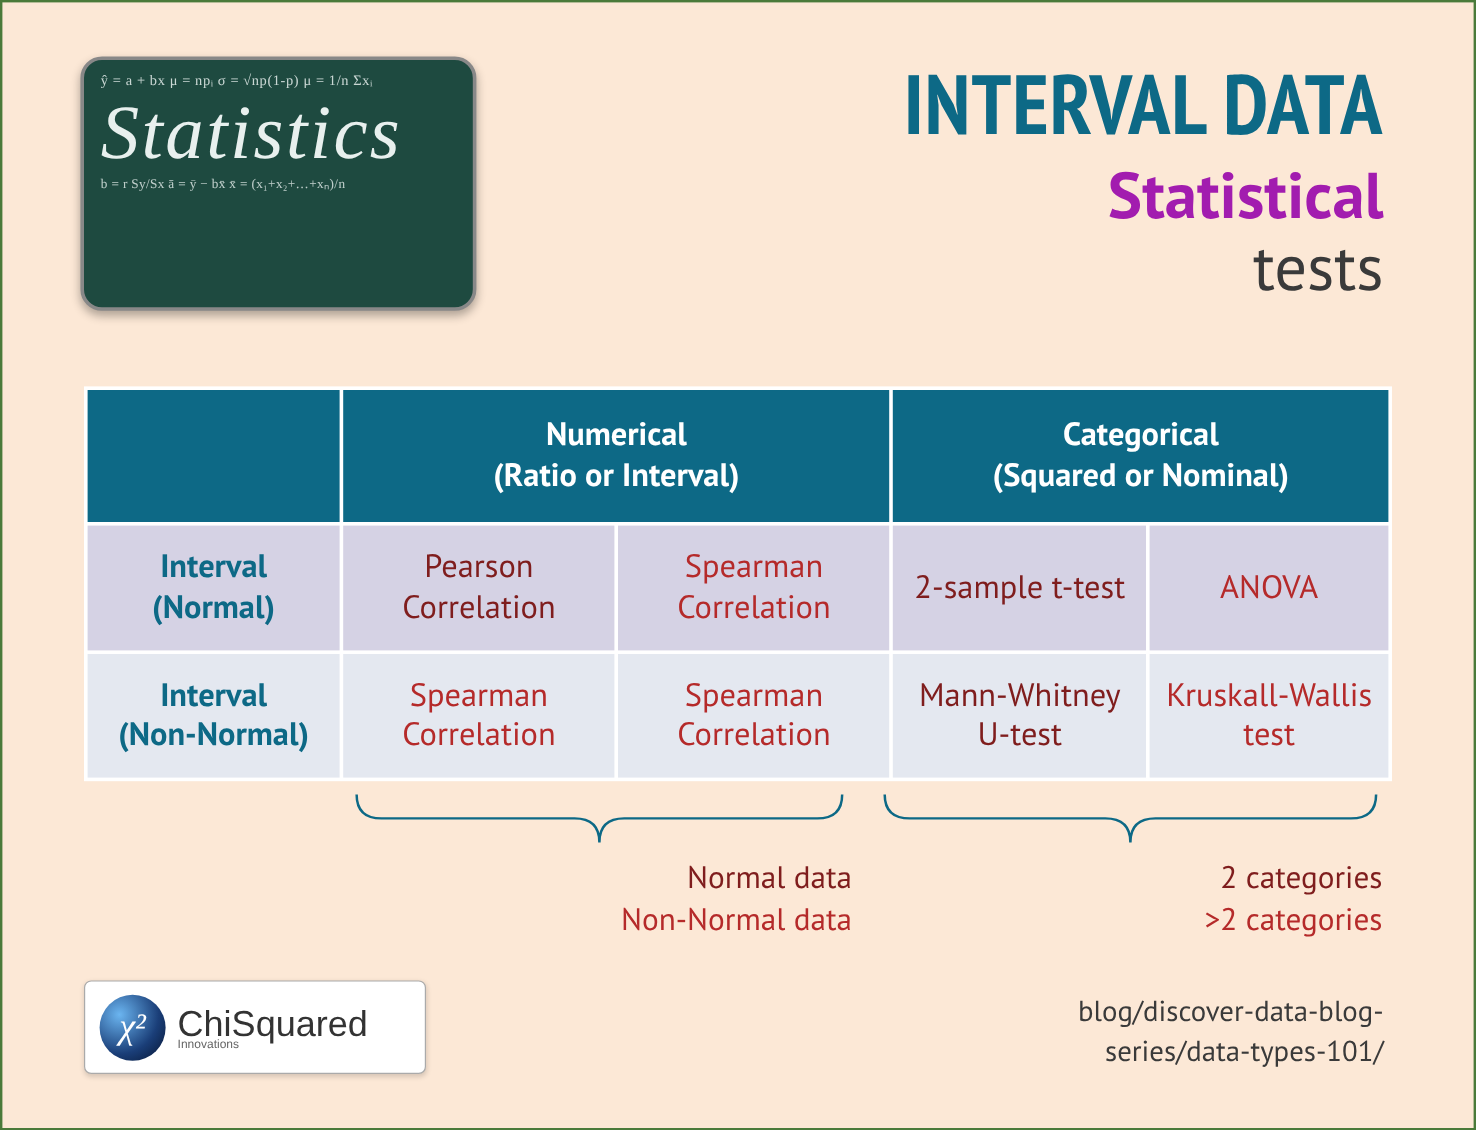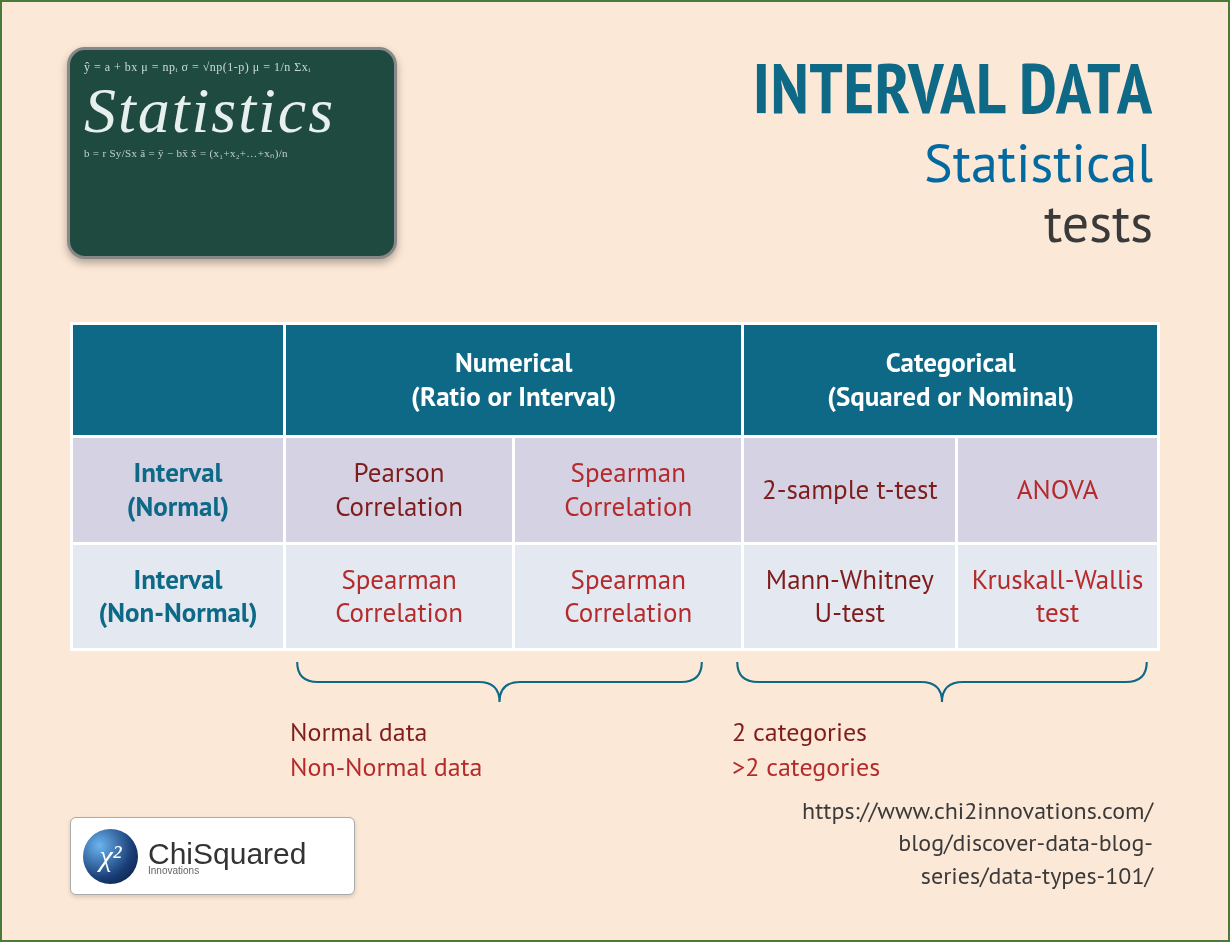--- a/index.html
+++ b/index.html
@@ -55,22 +55,22 @@
   }
   .title-main {
     font-size: 70px;
     font-weight: 600;
     color: #0d6986;
     letter-spacing: 1px;
     font-family: "PT Sans Narrow", "Arial Narrow", sans-serif;
   }
   .title-sub1 {
     font-size: 54px;
-    color: #0369a1;
-    font-weight: 400;
+    color: #a21caf;
+    font-weight: 700;
     margin-top: -5px;
   }
   .title-sub2 {
     font-size: 54px;
     color: #3a3a3a;
     font-weight: 400;
     margin-top: -10px;
   }
   .tbl {
     position: absolute;
@@ -109,21 +109,21 @@
   .brace {
     position: absolute;
     top: 655px;
     height: 50px;
   }
   .brace svg { width: 100%; height: 100%; }
   .brace-left { left: 290px; width: 415px; }
   .brace-right { left: 730px; width: 420px; }
   .legend {
     position: absolute;
-    text-align: left;
+    text-align: right;
     font-size: 26px;
     line-height: 1.35;
     width: 420px;
   }
   .legend-left { top: 712px; left: 288px; }
   .legend-right { top: 712px; left: 730px; }
   .chi-logo {
     position: absolute;
     bottom: 45px;
     left: 68px;
@@ -251,16 +251,15 @@
   <div class="orb">
     <span>χ²</span>
   </div>
   <div class="txt">
     <span>Chi</span><span class="sq">Squared</span>
     <span class="sub">Innovations</span>
   </div>
 </div>
 
 <div class="url">
-  <div>https://www.chi2innovations.com/</div>
   <div>blog/discover-data-blog-</div>
   <div>series/data-types-101/</div>
 </div>
 
 </body></html>

